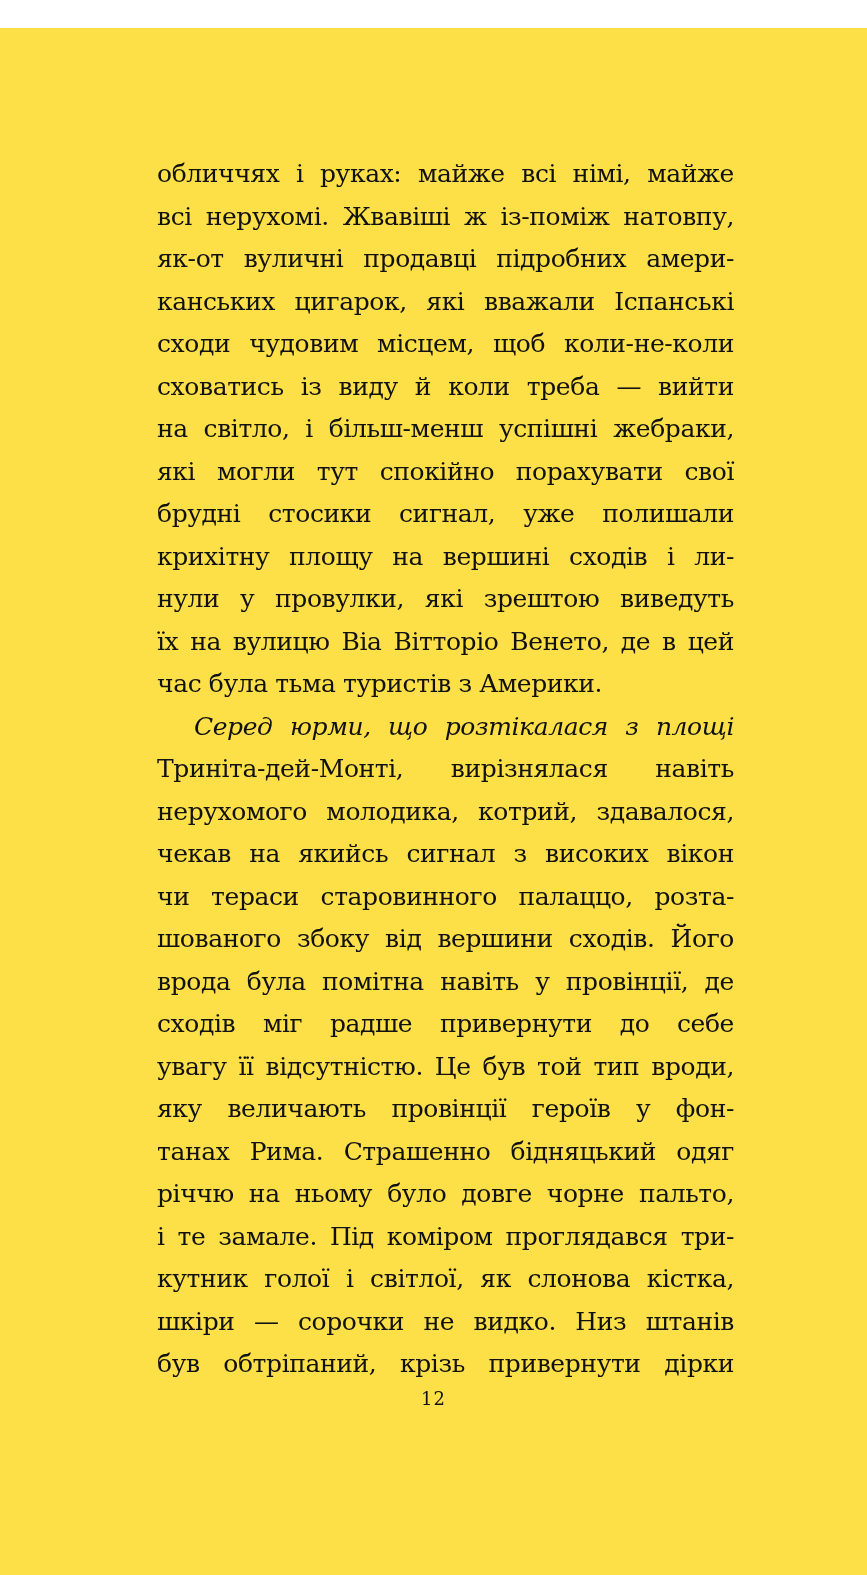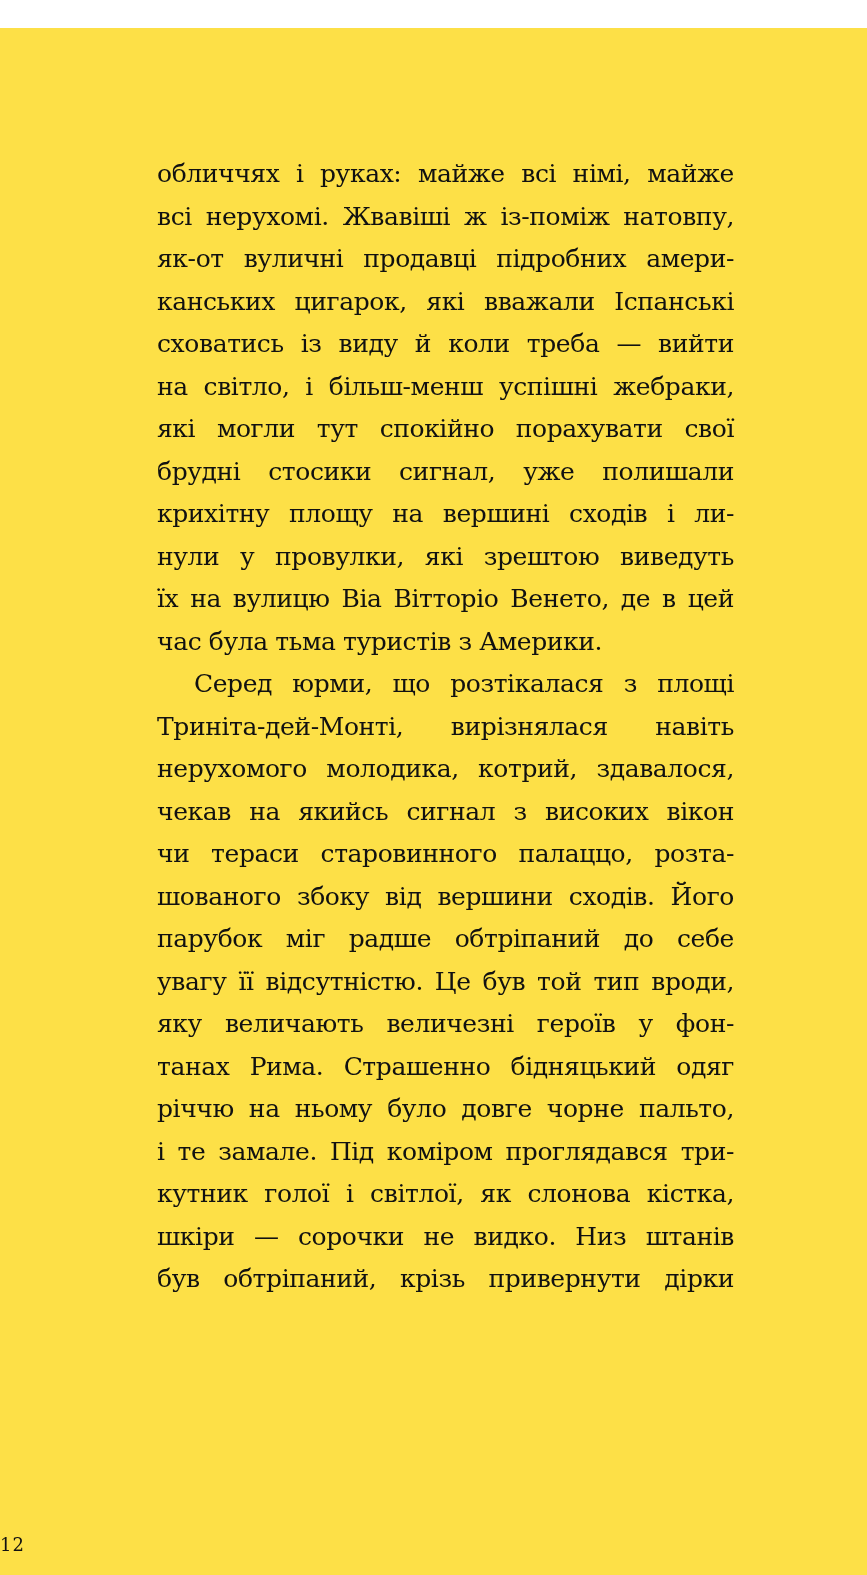--- a/index.html
+++ b/index.html
@@ -37,61 +37,65 @@
       text-align: justify;
       text-align-last: justify;
       height: 42.5px;
       letter-spacing: -0.4px;
     }
     .line.last {
       text-align-last: left;
     }
     .line.indent {
       padding-left: 37px;
+      font-style: italic;
     }
     .page-number {
       position: absolute;
       left: 0;
       width: 867px;
-      top: 1506px;
+      top: 1360px;
+      text-align: center;
       font-family: "DejaVu Serif", "Liberation Serif", serif;
       font-size: 18px;
       color: #111111;
       letter-spacing: 1px;
     }
   </style>
 </head>
 <body>
 
 <div class="page">
   <div class="text-block">
     <div>
       <span class="line">обличчях і руках: майже всі німі, майже</span>
       <span class="line">всі нерухомі. Жвавіші ж із-поміж натовпу,</span>
       <span class="line">як-от вуличні продавці підробних амери-</span>
       <span class="line">канських цигарок, які вважали Іспанські</span>
+      <span class="line">сходи чудовим місцем, щоб коли-не-коли</span>
       <span class="line">сховатись із виду й коли треба — вийти</span>
       <span class="line">на світло, і більш-менш успішні жебраки,</span>
       <span class="line">які могли тут спокійно порахувати свої</span>
       <span class="line">брудні стосики сигнал, уже полишали</span>
       <span class="line">крихітну площу на вершині сходів і ли-</span>
       <span class="line">нули у провулки, які зрештою виведуть</span>
       <span class="line">їх на вулицю Віа Вітторіо Венето, де в цей</span>
       <span class="line last">час була тьма туристів з Америки.</span>
     </div>
     <div>
       <span class="line indent">Серед юрми, що розтікалася з площі</span>
       <span class="line">Триніта-дей-Монті, вирізнялася навіть</span>
       <span class="line">нерухомого молодика, котрий, здавалося,</span>
       <span class="line">чекав на якийсь сигнал з високих вікон</span>
       <span class="line">чи тераси старовинного палаццо, розта-</span>
       <span class="line">шованого збоку від вершини сходів. Його</span>
-      <span class="line">парубок міг радше обтріпаний до себе</span>
+      <span class="line">врода була помітна навіть у провінції, де</span>
+      <span class="line">сходів міг радше привернути до себе</span>
       <span class="line">увагу її відсутністю. Це був той тип вроди,</span>
-      <span class="line">яку величають величезні героїв у фон-</span>
+      <span class="line">яку величають провінції героїв у фон-</span>
       <span class="line">танах Рима. Страшенно бідняцький одяг</span>
       <span class="line">річчю на ньому було довге чорне пальто,</span>
       <span class="line">і те замале. Під коміром проглядався три-</span>
       <span class="line">кутник голої і світлої, як слонова кістка,</span>
       <span class="line">шкіри — сорочки не видко. Низ штанів</span>
       <span class="line">був обтріпаний, крізь привернути дірки</span>
     </div>
   </div>
   <div class="page-number">12</div>
 </div>

